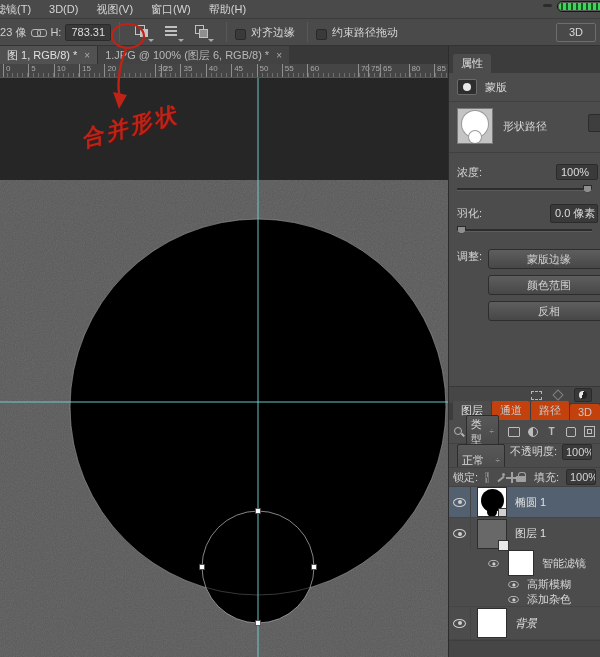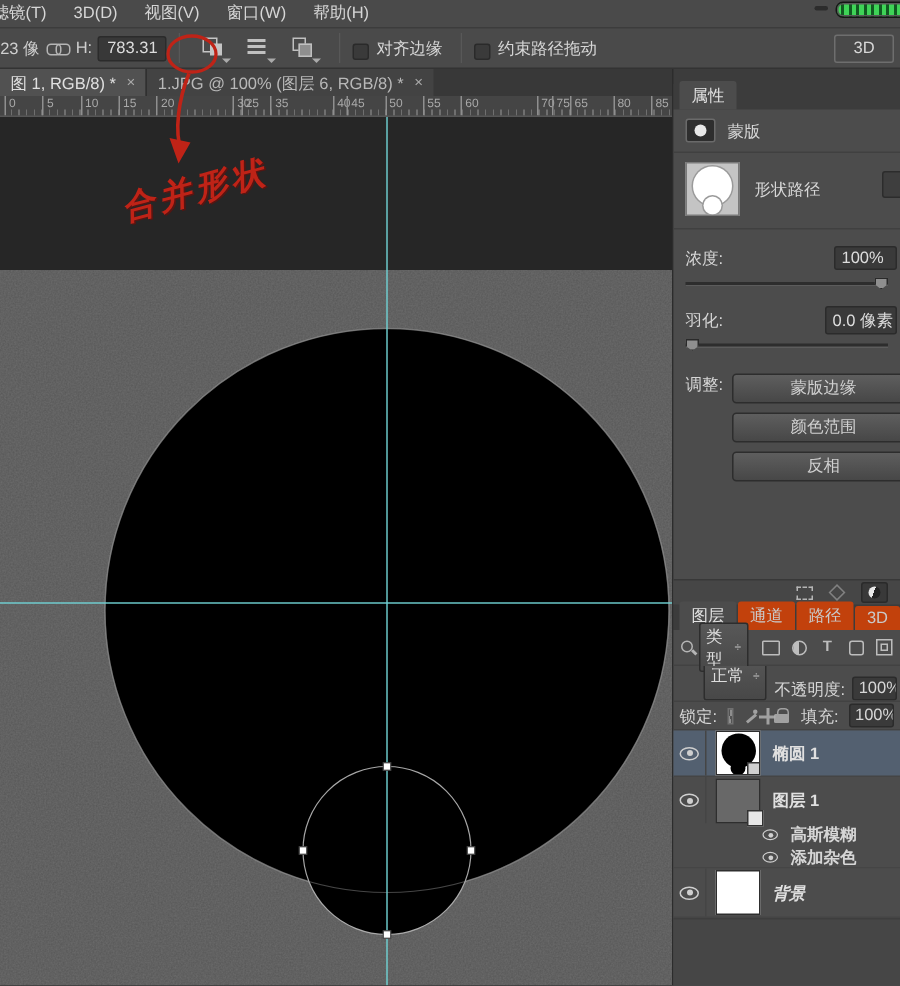--- a/index.html
+++ b/index.html
@@ -114,36 +114,36 @@
   .mini-select { background:linear-gradient(#585858,#484848); border:1px solid #2d2d2d; border-radius:2px;
     height:33px; display:flex; align-items:center; padding:0 4px; gap:6px; color:#ddd; }
   .updown { font-size:8px; color:#c0c0c0; line-height:7px; }
   .filter-icons { display:flex; gap:6px; margin-left:4px; align-items:center; }
   .fi { width:13px; height:12px; display:flex; align-items:center; justify-content:center; color:#bdbdbd; font-size:10px; font-weight:bold; }
   .fi-img { width:12px; height:10px; border:1px solid #bdbdbd; border-radius:1px; }
   .fi-adj { width:10px; height:10px; border:1px solid #bdbdbd; border-radius:50%; background:linear-gradient(90deg,#bdbdbd 50%,transparent 50%); }
   .fi-shape { width:10px; height:10px; border:1px solid #bdbdbd; border-radius:2px; }
   .fi-smart { width:11px; height:11px; border:1px solid #bdbdbd; position:relative; }
   .fi-smart::after { content:""; position:absolute; left:2px; top:2px; right:2px; bottom:2px; border:1px solid #bdbdbd; }
-  .blend-row { height:24px; display:flex; align-items:flex-end; padding:0 20px; gap:5px; border-bottom:1px solid #424242; white-space:nowrap; overflow:hidden; }
+  .blend-row { height:24px; display:flex; align-items:flex-start; padding:0 8px; gap:5px; border-bottom:1px solid #424242; white-space:nowrap; overflow:hidden; }
   .blend-select { width:96px; justify-content:space-between; }
   .opacity-box { background:#3a3a3a; border:1px solid #2b2b2b; border-radius:2px; height:16px; line-height:14px;
     padding:0 3px; width:30px; overflow:hidden; flex-shrink:0; }
   .lock-row { height:19px; display:flex; align-items:center; padding:0 4px; gap:7px; border-bottom:1px solid #424242; white-space:nowrap; overflow:hidden; }
   .li { width:11px; height:11px; position:relative; opacity:.85; }
   .li-checker { background:conic-gradient(#9a9a9a 25%,#555 0 50%,#9a9a9a 0 75%,#555 0); border:1px solid #777; }
   .li-brush::before { content:""; position:absolute; left:1px; top:6px; width:8px; height:2px; background:#b0b0b0; transform:rotate(-40deg); }
   .li-brush::after { content:""; position:absolute; left:6px; top:1px; width:3px; height:3px; border-radius:50%; background:#b0b0b0; }
   .li-move::before { content:""; position:absolute; left:5px; top:0; width:2px; height:11px; background:#b0b0b0; }
   .li-move::after { content:""; position:absolute; left:0; top:5px; width:11px; height:2px; background:#b0b0b0; }
   .li-lock { margin-top:1px; }
   .li-lock::before { content:""; position:absolute; left:2px; top:0; width:6px; height:5px; border:1.5px solid #b0b0b0; border-bottom:none; border-radius:3px 3px 0 0; }
   .li-lock::after { content:""; position:absolute; left:0; top:4px; width:10px; height:6px; background:#b0b0b0; border-radius:1px; }
 
-  .layer-row { display:flex; align-items:center; border-bottom:1px solid #454545; background:#4c4c4c;font-weight:bold; }
+  .layer-row { display:flex; align-items:center; border-bottom:1px solid #454545; background:#4c4c4c; }
   .layer-row.selected { background:#536070; }
   .eye-cell { width:22px; align-self:stretch; border-right:1px solid #454545; display:flex; align-items:center; justify-content:center; flex-shrink:0; }
   .eye { width:13px; height:9px; border:1px solid #cfcfcf; border-radius:50%; position:relative; }
   .eye::after { content:""; position:absolute; left:3.5px; top:1.5px; width:4px; height:4px; border-radius:50%; background:#cfcfcf; }
   .eye.small { transform:scale(.8); }
   .thumb { width:30px; height:30px; background:#fff; border:1px solid #2e2e2e; position:relative; margin:0 8px 0 6px; flex-shrink:0; overflow:visible; }
   .thumb-ellipse { overflow:hidden; }
   .thumb-ellipse .c1 { position:absolute; left:3px; top:1px; width:23px; height:23px; border-radius:50%; background:#000; }
   .thumb-ellipse .c2 { position:absolute; left:9px; top:19px; width:10px; height:10px; border-radius:50%; background:#000; }
   .badge { position:absolute; right:-3px; bottom:-3px; width:11px; height:11px; background:#cfcfcf; border:1px solid #333; z-index:2; }
@@ -220,21 +220,21 @@
         </div>
         <div class="tick" style="left: 129.75px; margin-left: 31px;">
           <span>25</span>
         </div>
         <div class="tick" style="left: 155.1px;">
           <span>30</span>
         </div>
         <div class="tick" style="left: 180.45px;">
           <span>35</span>
         </div>
-        <div class="tick" style="left: 205.8px; margin-left: 16px;">
+        <div class="tick" style="left: 205.8px;">
           <span>40</span>
         </div>
         <div class="tick" style="left: 231.15px;">
           <span>45</span>
         </div>
         <div class="tick" style="left: 256.5px;">
           <span>50</span>
         </div>
         <div class="tick" style="left: 281.85px;">
           <span>55</span>
@@ -408,20 +408,25 @@
       <div class="layer-row" style="height:31px; border-bottom:none;">
         <span class="eye-cell">
             <span class="eye"></span>
           </span>
         <span class="thumb thumb-gray">
           <span class="badge smart"></span>
         </span>
         <span class="layer-name">图层 1</span>
       </div>
 
+      <div class="layer-row" style="height:28px; border-bottom:none; padding-left:38px;">
+        <span class="eye small" style="margin-right:8px;"></span>
+        <span class="thumb thumb-small" style="margin:0 8px 0 0;"></span>
+        <span class="layer-name sub-label">智能滤镜</span>
+      </div>
       <div class="layer-row" style="height:15px; border-bottom:none; padding-left:58px;">
         <span class="eye small" style="margin-right:7px;"></span>
         <span class="layer-name sub-label">高斯模糊</span>
       </div>
       <div class="layer-row" style="height:15px; padding-left:58px;">
         <span class="eye small" style="margin-right:7px;"></span>
         <span class="layer-name sub-label">添加杂色</span>
       </div>
 
       <div class="layer-row" style="height:33px;">

